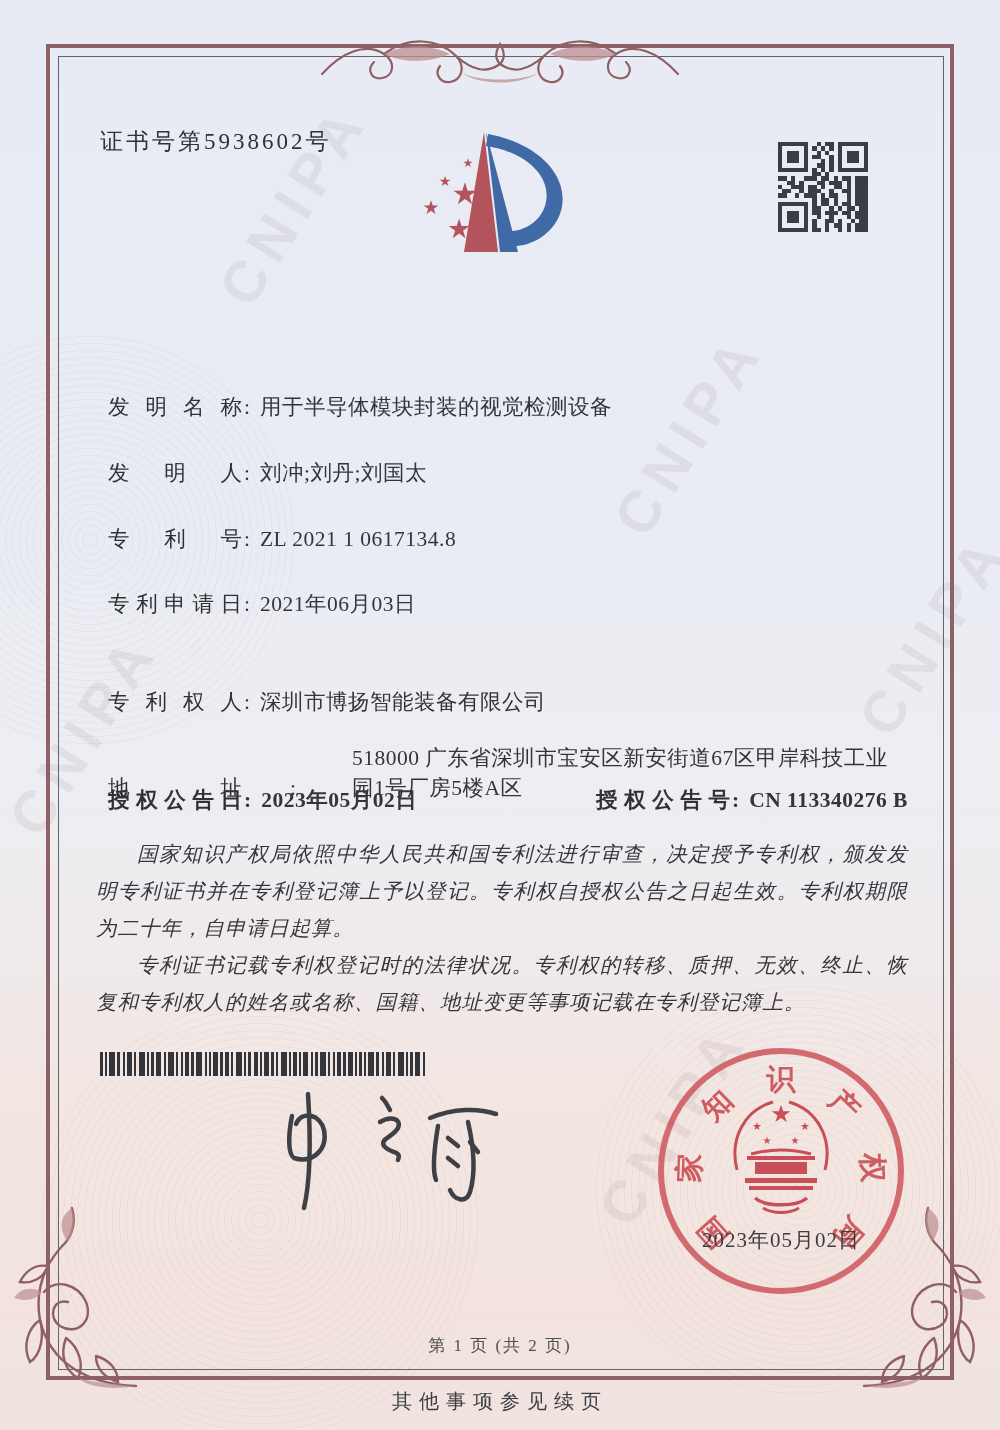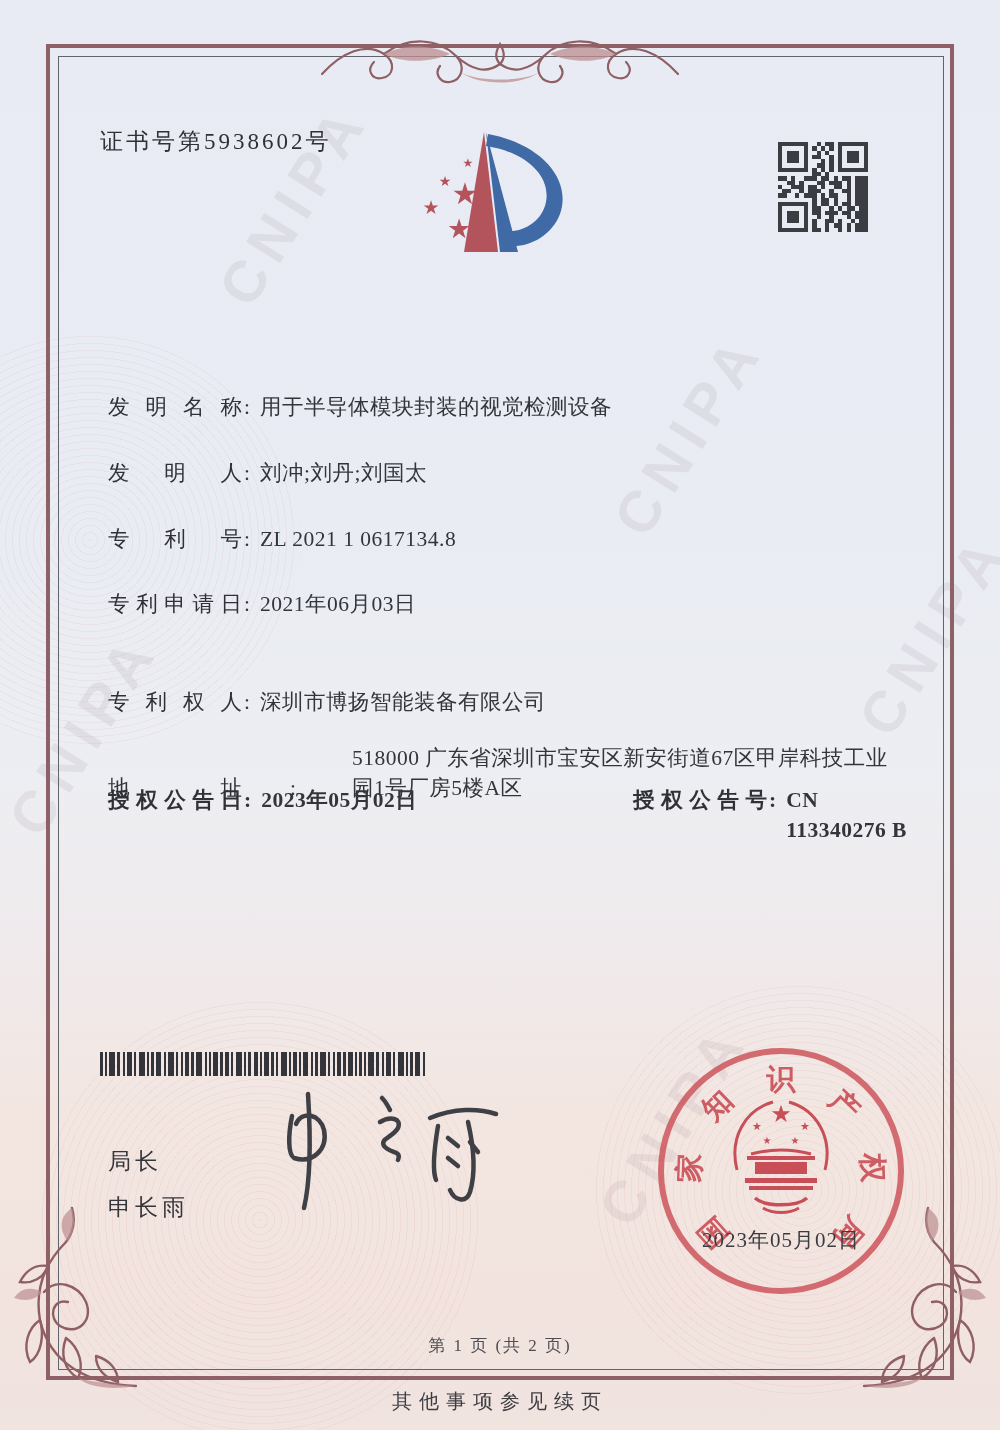--- a/index.html
+++ b/index.html
@@ -22,21 +22,21 @@
   .title{position:absolute;left:0;top:262px;width:100%;text-align:center;
     font-family:"Liberation Sans","DejaVu Sans",sans-serif;font-weight:bold;
     font-size:47px;letter-spacing:22px;color:#3d3e43;}
   
   .frow{position:absolute;left:108px;width:800px;display:flex;align-items:flex-end;
     font-size:21.5px;color:#34353a;line-height:30px;}
   .flabel{display:inline-block;width:134px;text-align:justify;text-align-last:justify;flex:none;color:#303136;}
   .fcolon{flex:none;margin:0 10px 0 2px;}
   .fvalue{letter-spacing:0.5px;}
   .fvalue.addr{display:inline-block;width:600px;margin-top:24px;}
-  .grant2{position:absolute;left:488px;top:0;display:flex;margin-left:37px;}
+  .grant2{position:absolute;left:488px;top:0;display:flex;}
   
   .paras{position:absolute;left:96px;top:836px;width:812px;font-style:italic;
     font-size:20.5px;line-height:37px;letter-spacing:1px;text-align:justify;color:#35363b;}
   .paras p{margin:0;text-indent:2em;}
   
   .barcode{position:absolute;left:100px;top:1052px;}
   
   .signoff{position:absolute;left:108px;top:1138px;font-family:"Liberation Sans","DejaVu Sans",sans-serif;
     font-size:23px;color:#35363b;line-height:46px;letter-spacing:4px;}
   .signature{position:absolute;left:262px;top:1082px;}
@@ -203,29 +203,29 @@
     <span class="flabel">授权公告日</span>
     <span class="fcolon">:</span>
     <span class="fvalue">2023年05月02日</span>
     <span class="grant2">
       <span class="flabel">授权公告号</span>
       <span class="fcolon">:</span>
       <span class="fvalue">CN 113340276 B</span>
     </span>
   </div>
 
+  <div class="paras">
+    <p>国家知识产权局依照中华人民共和国专利法进行审查，决定授予专利权，颁发发明专利证书并在专利登记簿上予以登记。专利权自授权公告之日起生效。专利权期限为二十年，自申请日起算。</p>
+    <p>专利证书记载专利权登记时的法律状况。专利权的转移、质押、无效、终止、恢复和专利权人的姓名或名称、国籍、地址变更等事项记载在专利登记簿上。</p>
+  </div>
 
   <svg class="barcode" width="325" height="24">
     <line x1="0" y1="12" x2="325" y2="12" stroke="#34353a" stroke-width="24" stroke-dasharray="3 2 2 2 6 2 3 3 2 2 5 2 2 3 6 2 2 2 3 2 5 3 2 2 6 2 2 3 2 2 4 2 3 2 6 3 2 2 2 2 5 2 3 2 4 2 2 3 6 2 2 2 3 3 4 2 2 2 5 2 3 2 2 3 6 2 2 2 4 2 2 2 5 3 2 2 3 2 6 2 2 3 2 2 4 2 3 2 5 2 2 2"></line>
   </svg>
 
-  <div class="signoff">
-    <div>局长</div>
-    <div>申长雨</div>
-  </div>
 
   <svg class="signature" width="240" height="130" viewBox="0 0 240 130">
     <g stroke="#3e4045" stroke-width="4.5" fill="none" stroke-linecap="round" stroke-linejoin="round">
       <path d="M30,34 C26,54 26,72 32,76 C50,82 66,68 62,48 C58,32 40,28 34,42"></path>
       <path d="M46,12 C48,44 50,92 42,126"></path>
       <path d="M120,16 C124,20 126,24 128,28"></path>
       <path d="M118,40 C128,34 140,36 136,46 C130,56 118,56 122,64 C128,72 140,68 136,78"></path>
       <path d="M168,36 C192,26 216,26 234,32"></path>
       <path d="M176,44 C172,68 170,88 174,98"></path>
       <path d="M206,40 C212,66 214,90 208,110 C204,122 192,118 188,108"></path>

